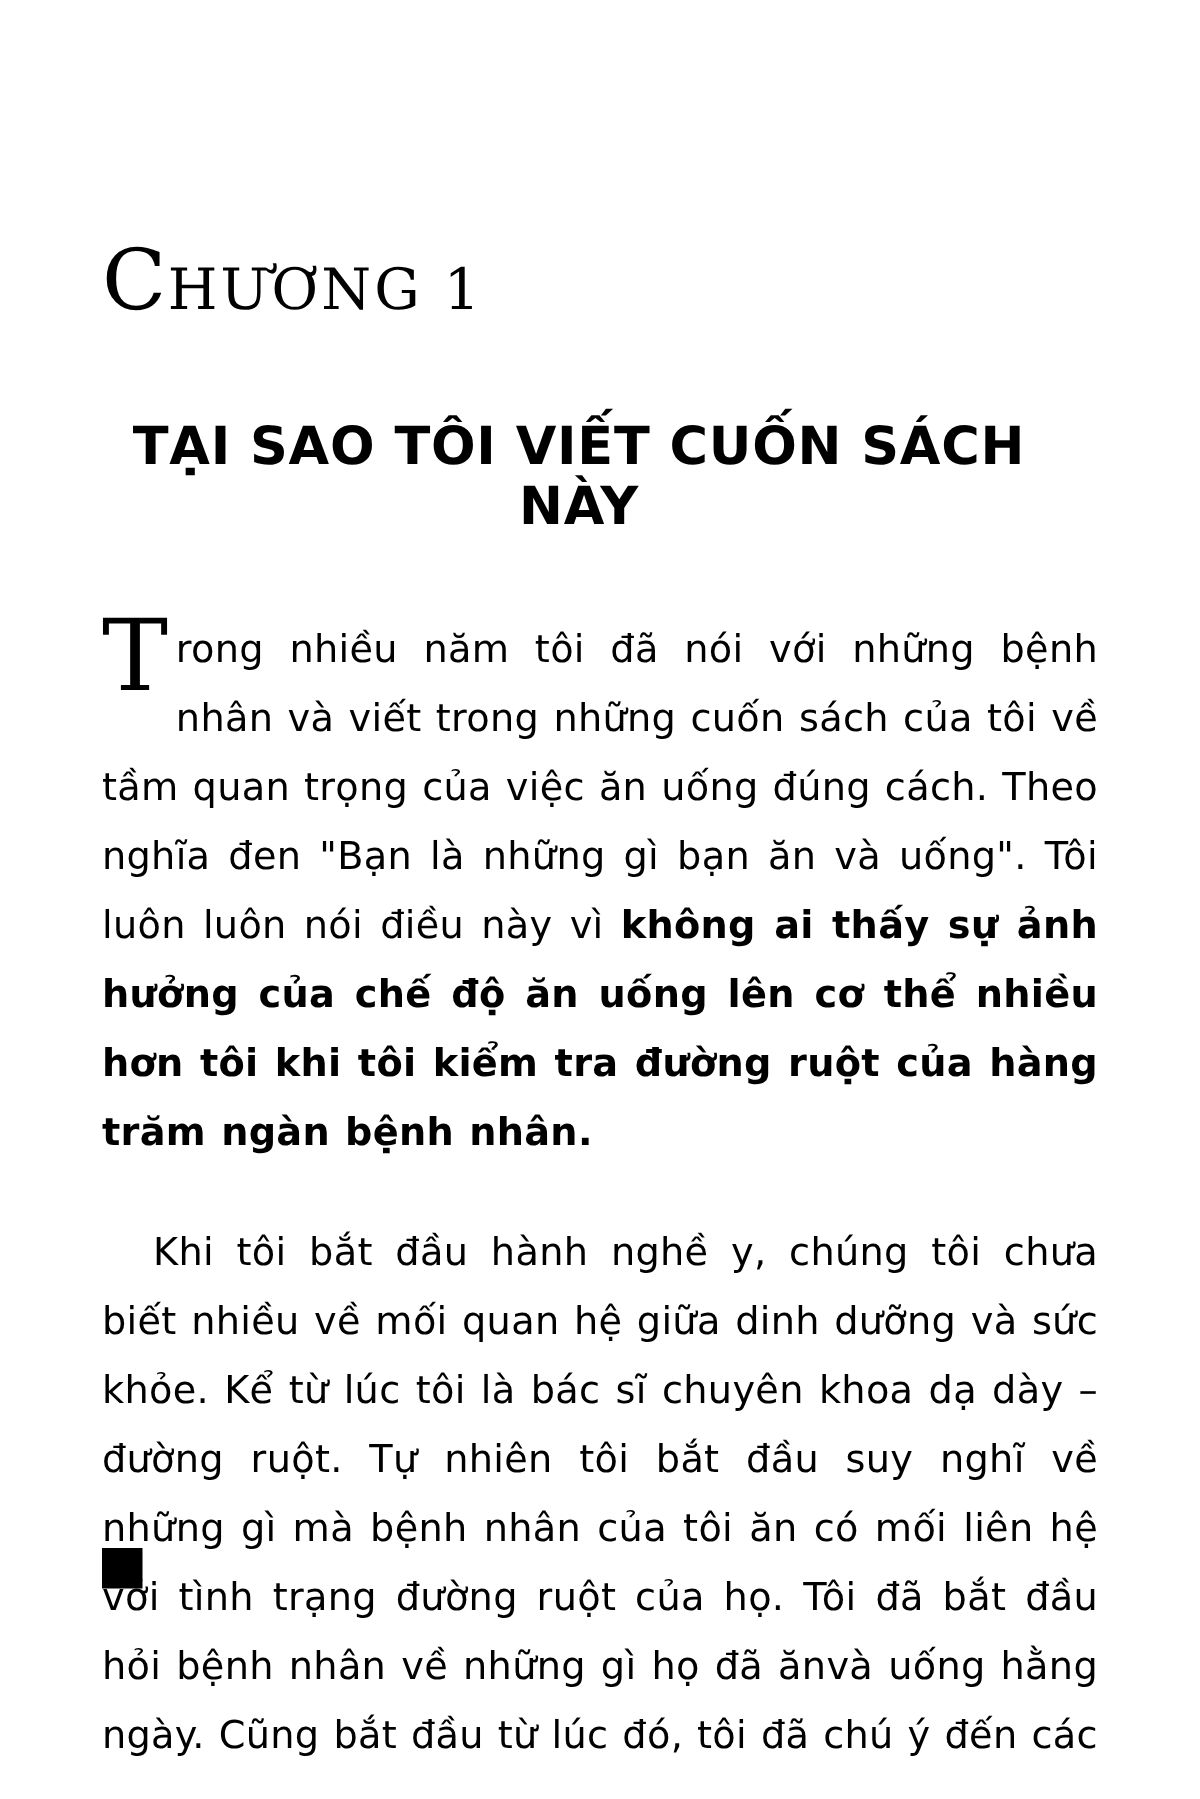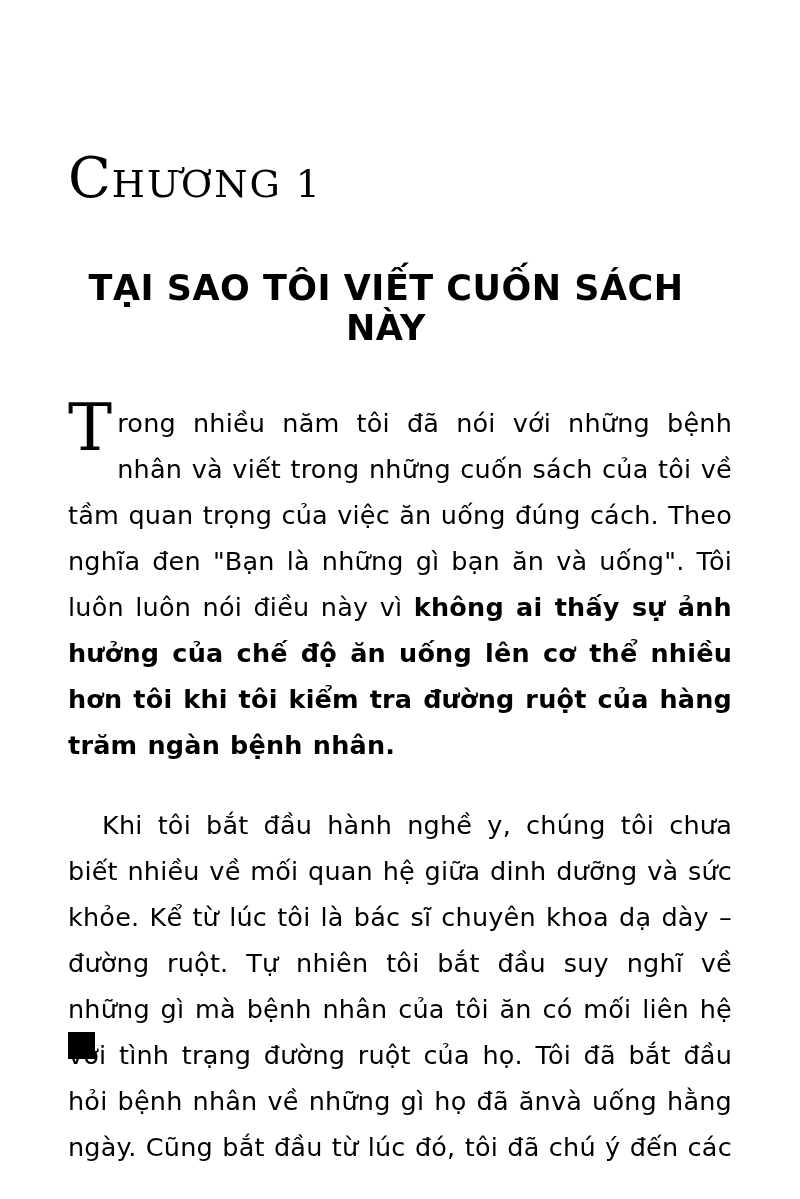--- a/index.html
+++ b/index.html
@@ -18,21 +18,21 @@
   .page {
     position: absolute;
     left: 0; top: 0;
     width: 800px;
     height: 1199px;
     background: #ffffff;
   }
   .content {
     position: absolute;
     left: 68px;
-    top: 150px;
+    top: 160px;
     width: 664px;
   }
   .chapter-label {
     font-family: "DejaVu Serif", serif;
     font-size: 40px;
     letter-spacing: 1px;
     font-weight: 400;
     margin: 0 0 0 0;
     line-height: 1.1;
     white-space: nowrap;

